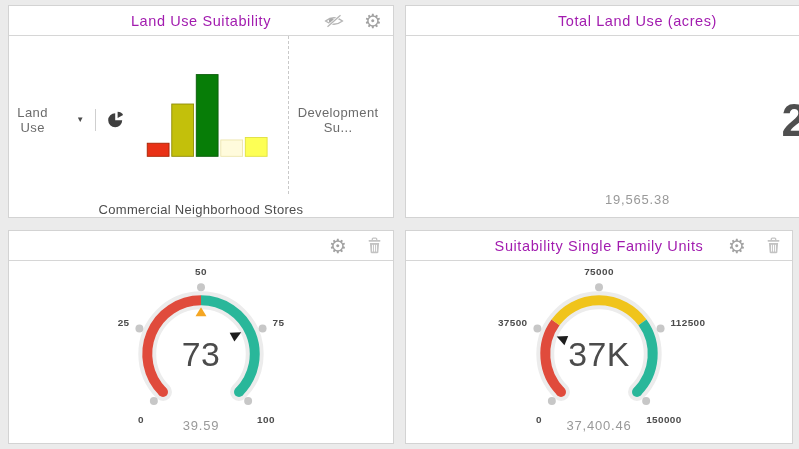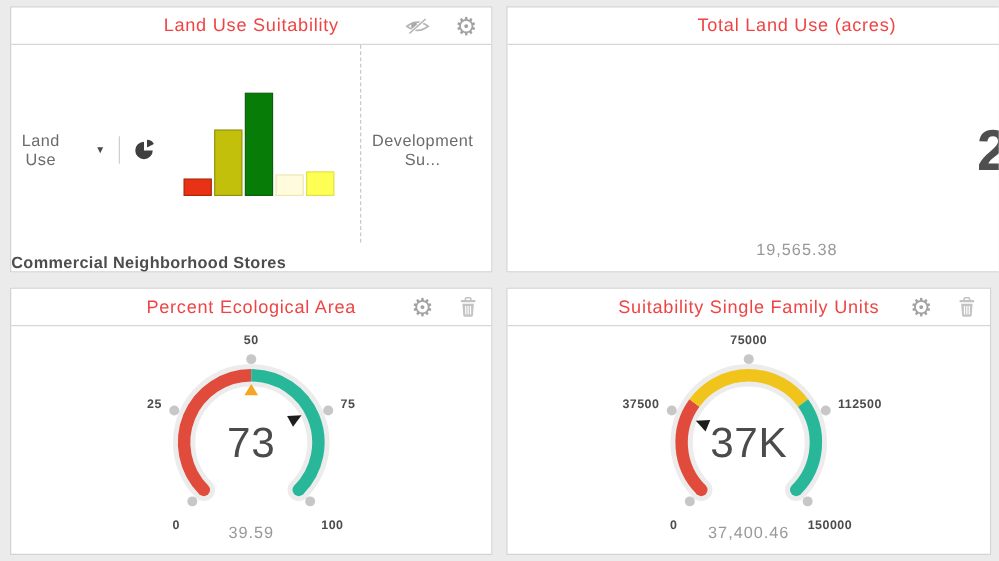--- a/index.html
+++ b/index.html
@@ -12,40 +12,40 @@
   .panel{
     position:absolute;background:#ffffff;border:1px solid #d3d3d3;
     box-sizing:border-box;
   }
   .panel-header{
     position:relative;height:29px;border-bottom:1px solid #d6d6d6;
     display:flex;align-items:center;
   }
   .panel-title{
     position:absolute;left:0;right:0;text-align:center;
-    font-size:14.5px;color:#ef4444;letter-spacing:.6px;
+    font-size:14.5px;color:#a21caf;letter-spacing:.6px;
   }
   .header-icons{
     position:absolute;right:11px;top:0;bottom:0;
     display:flex;align-items:center;gap:20px;z-index:2;
   }
   .icon-btn{background:none;border:none;padding:0;margin:0;cursor:pointer;
     display:flex;align-items:center;line-height:1;}
   .gear-glyph{font-size:20px;color:#a2a2a2;line-height:1;font-family:"DejaVu Sans",sans-serif;}
   
   .split{display:flex;height:158px;}
   .half{flex:1;display:flex;flex-direction:row;align-items:center;}
   .half.right{border-left:1px dashed #c9c9c9;}
   .selector-row{margin-top:9px;height:26px;display:flex;align-items:center;}
   .selector-btn{background:none;border:none;padding:0;display:flex;align-items:center;cursor:pointer;}
   .selector-label{font-size:13px;color:#6b6b6b;letter-spacing:.4px;}
   .caret{font-size:8px;color:#4a4a4a;margin-left:20px;}
   .selector-div{width:1px;height:22px;background:#cfcfcf;margin:0 11px;}
   .chart-footer{
-    font-weight:bold;font-size:13px;color:#4d4d4d;
+    text-align:center;font-weight:normal;font-size:13px;color:#4d4d4d;
     margin-top:8px;letter-spacing:.3px;
   }
   
   .big-value-wrap{height:184px;display:flex;align-items:center;justify-content:flex-end;}
   .big-value{font-size:46px;font-weight:bold;color:#4f4f4f;letter-spacing:1px;margin-top:-16px;}
   .sub-value{
     position:absolute;left:0;right:0;bottom:10px;text-align:center;
     font-size:13px;color:#999999;letter-spacing:.8px;
   }
   svg text.tick-label{font-size:10px;font-weight:600;fill:#4c4c4c;letter-spacing:.4px;
@@ -152,21 +152,20 @@
       </div>
     </div>
     <div class="big-value-wrap">
       <div class="big-value">20K</div>
     </div>
     <div class="sub-value">19,565.38</div>
   </section>
 
   <section class="panel" id="panel-2">
     <div class="panel-header">
-      <div class="panel-title">Percent Ecological Area</div>
       <div class="header-icons">
         <button class="icon-btn">
           <span class="gear-glyph">⚙</span>
         </button>
         <button class="icon-btn">
           <svg width="15" height="17" viewBox="0 0 15 17">
             <rect x="1.6" y="3" width="11.8" height="1.7" rx="0.6" fill="#c3c3c3"></rect>
             <path d="M5.3,3 V2.1 q0,-0.9 0.9,-0.9 h2.6 q0.9,0 0.9,0.9 V3" fill="none" stroke="#c3c3c3" stroke-width="1.3"></path>
             <path d="M2.9,6 h9.2 l-0.75,9.2 q-0.1,1.1 -1.2,1.1 H4.85 q-1.1,0 -1.2,-1.1 Z" fill="#c3c3c3"></path>
             <g stroke="#ffffff" stroke-width="1">

